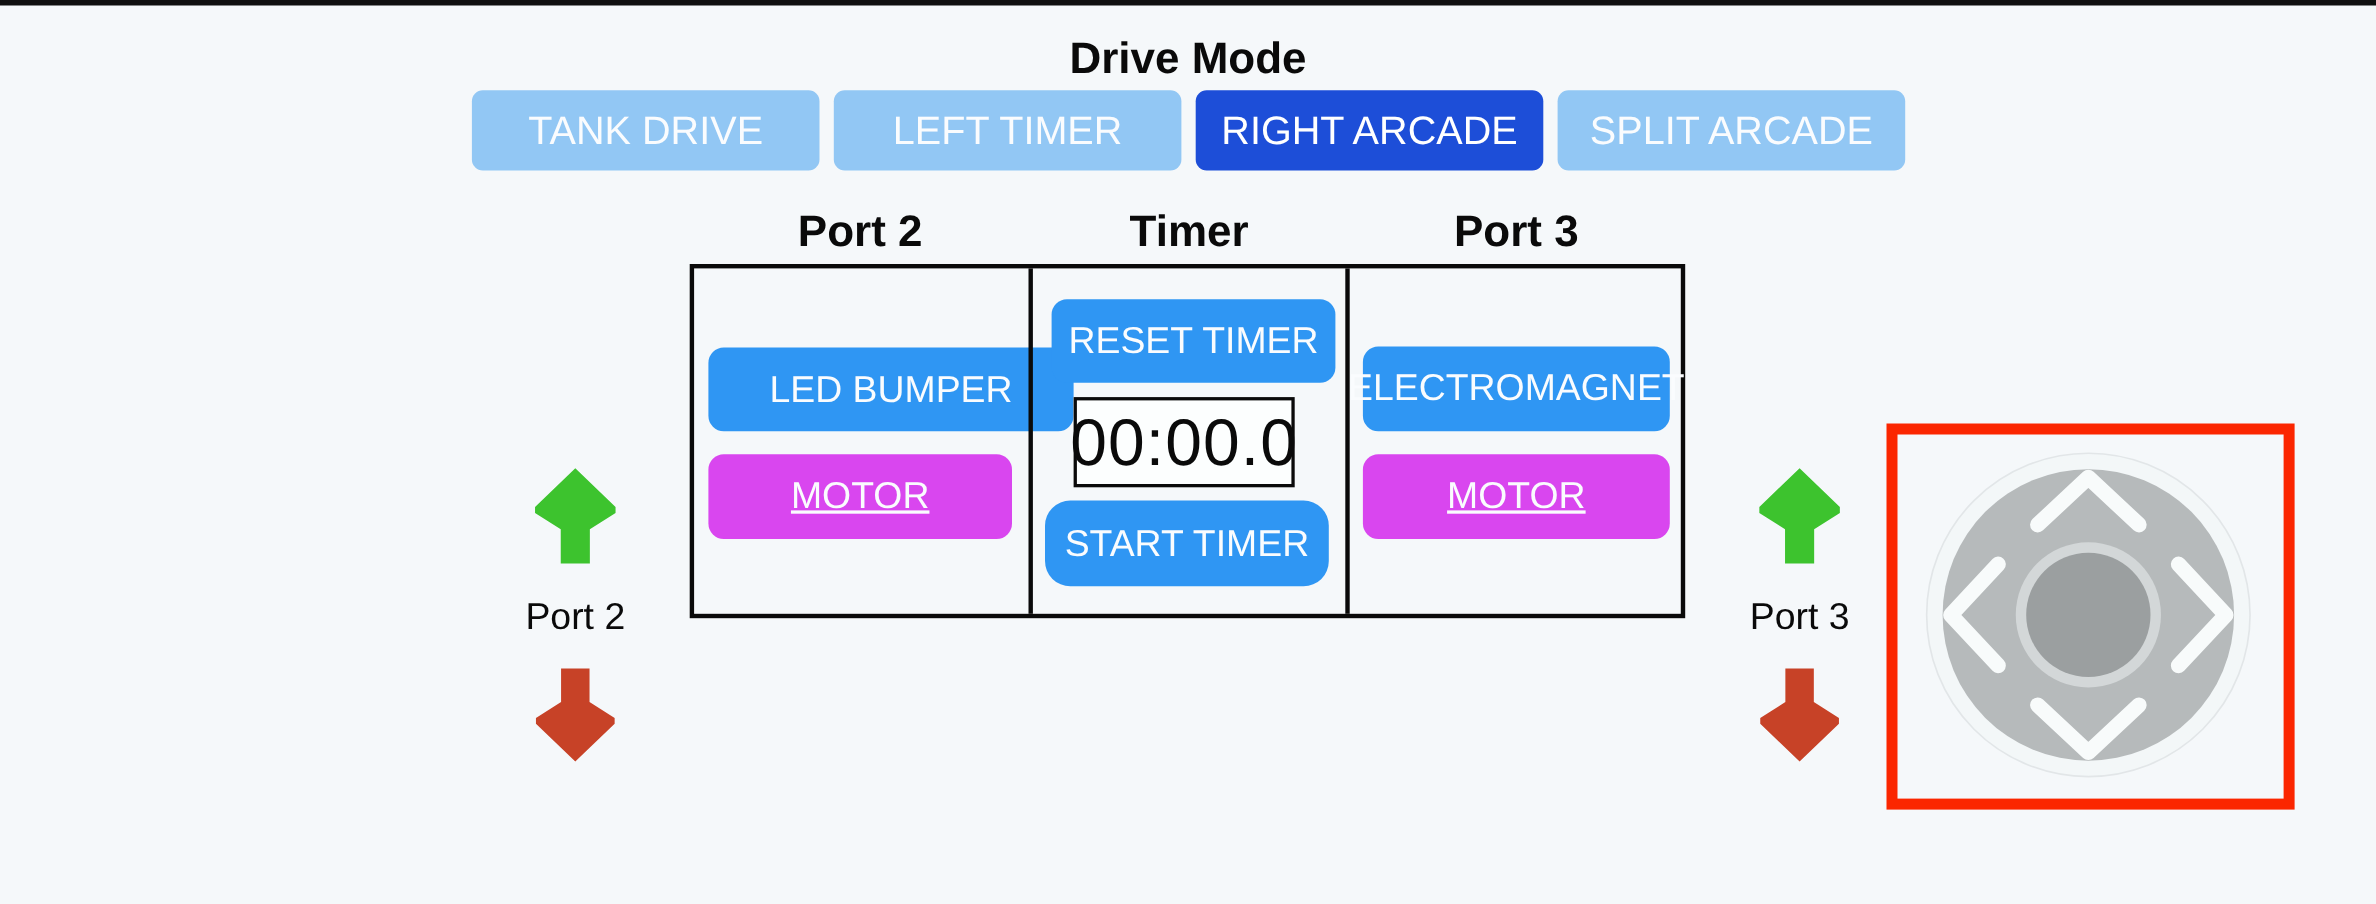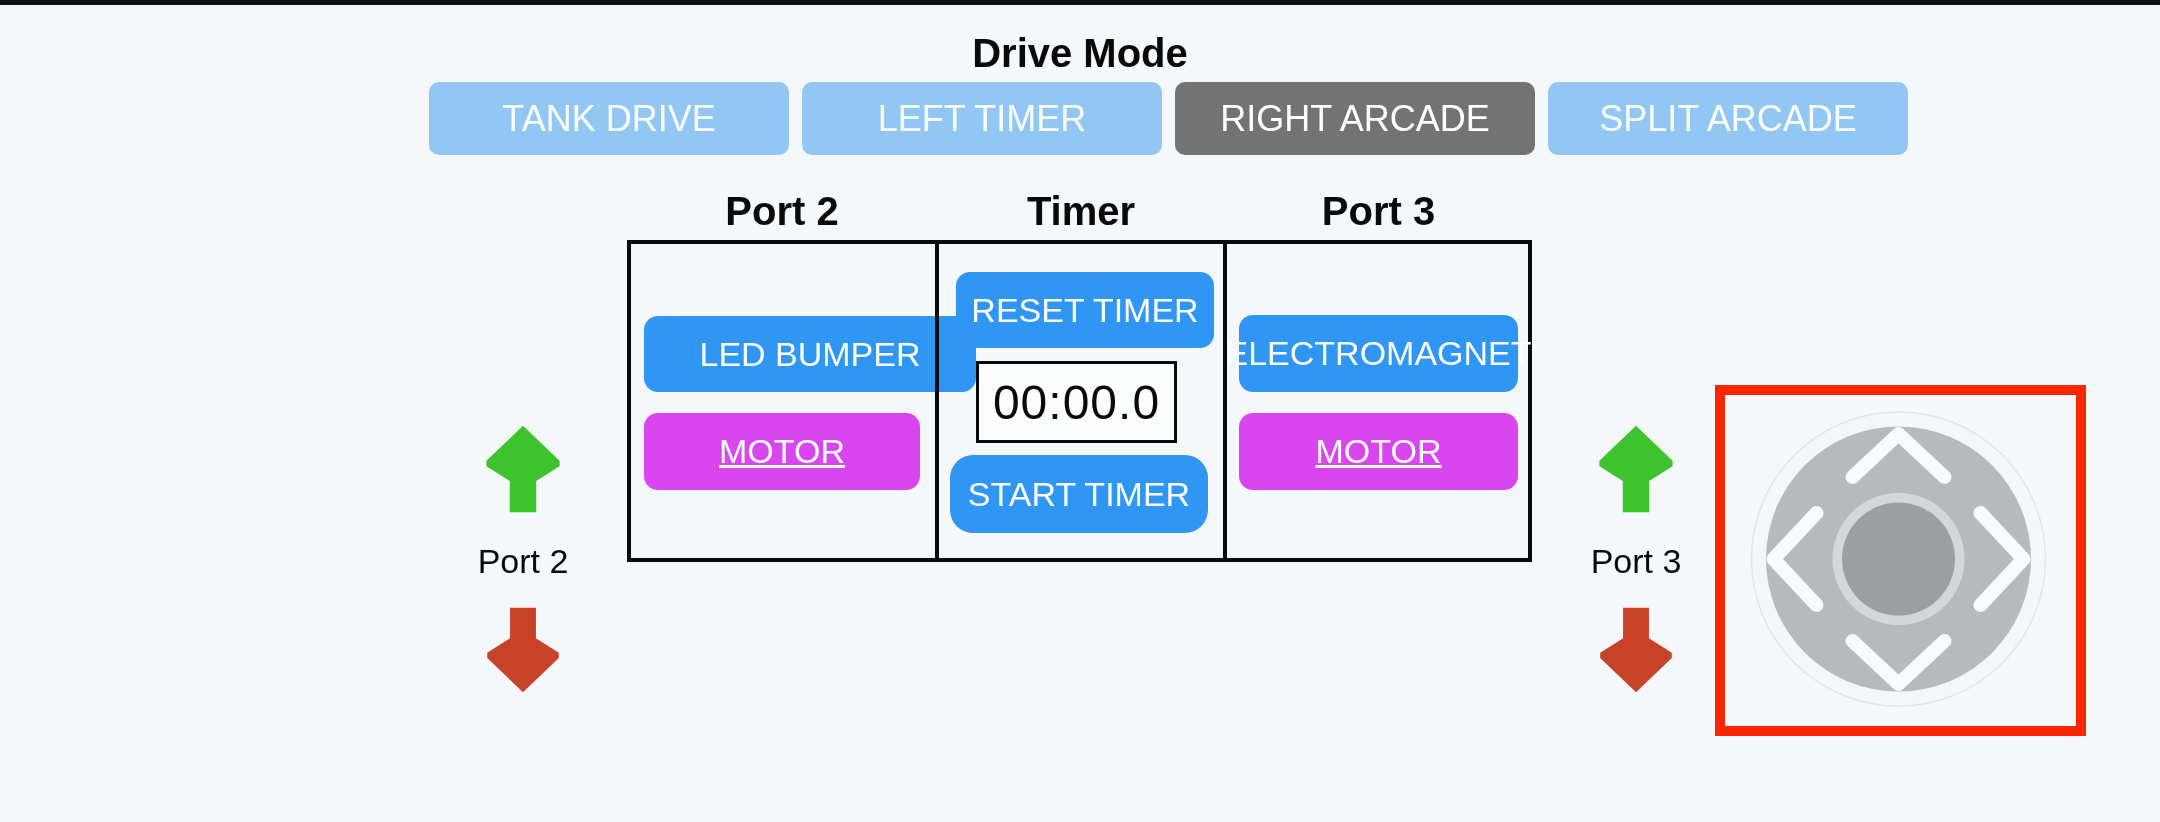--- a/index.html
+++ b/index.html
@@ -9,26 +9,26 @@
     font-family:"Liberation Sans", sans-serif;
   }
   .top-bar{position:absolute;left:0;top:0;width:2160px;height:5px;background:#101010;}
   .page-title{
     position:absolute;left:0;top:30px;width:2160px;text-align:center;
     font-size:40px;font-weight:bold;color:#0A0A0A;line-height:46px;
   }
   
   .drive-row{position:absolute;left:429px;top:82px;display:flex;gap:13px;}
   .drive-btn{
-    width:360px;height:73px;border-radius:10px;border:none;cursor:pointer;
+    width:316px;height:73px;border-radius:10px;border:none;cursor:pointer;
     display:flex;align-items:center;justify-content:center;
     font-family:"Liberation Sans", sans-serif;
     font-size:36px;color:#FAFCFE;background:#92C7F4;
   }
-  .drive-btn.active{background:#737373;color:#FFFFFF;}
+  .drive-btn.active{background:#1d4ed8;color:#FFFFFF;}
   
   .col-header{
     position:absolute;top:190px;text-align:center;
     font-size:40px;font-weight:bold;color:#0A0A0A;line-height:42px;
   }
   .hdr-0{left:627px;width:310px;}
   .hdr-1{left:937px;width:288px;text-align:center;}
   .hdr-2{left:1225px;width:307px;}
   
   .panel-table{
@@ -47,21 +47,21 @@
   }
   .cell-btn.on{background:#2F96F3;}
   .cell-btn.off{background:#d946ef;text-decoration:underline;}
   .led-bumper{left:13px;top:72px;width:332px;height:76px;}
   .motor-left{left:13px;top:169px;width:276px;height:77px;}
   .reset-timer{left:17px;top:28px;width:258px;height:76px;}
   .timer-display{
     position:absolute;left:37px;top:117px;width:201px;height:82px;
     background:#FCFEFE;border:3px solid #0A0A0A;box-sizing:border-box;
     display:flex;align-items:center;justify-content:center;
-    font-size:48px;color:#0A0A0A;letter-spacing:1px;
+    font-size:60px;color:#0A0A0A;letter-spacing:1px;
   }
   .start-timer{left:11px;top:211px;width:258px;height:78px;border-radius:23px;}
   .electromagnet{left:12px;top:71px;width:279px;height:77px;}
   .motor-right{left:12px;top:169px;width:279px;height:77px;}
   
   .stepper{position:absolute;width:160px;text-align:center;}
   .stepper-left{left:443px;top:425px;}
   .stepper-right{left:1556px;top:425px;}
   .arrow-btn{display:block;margin:0 auto;cursor:pointer;}
   .stepper-label{

